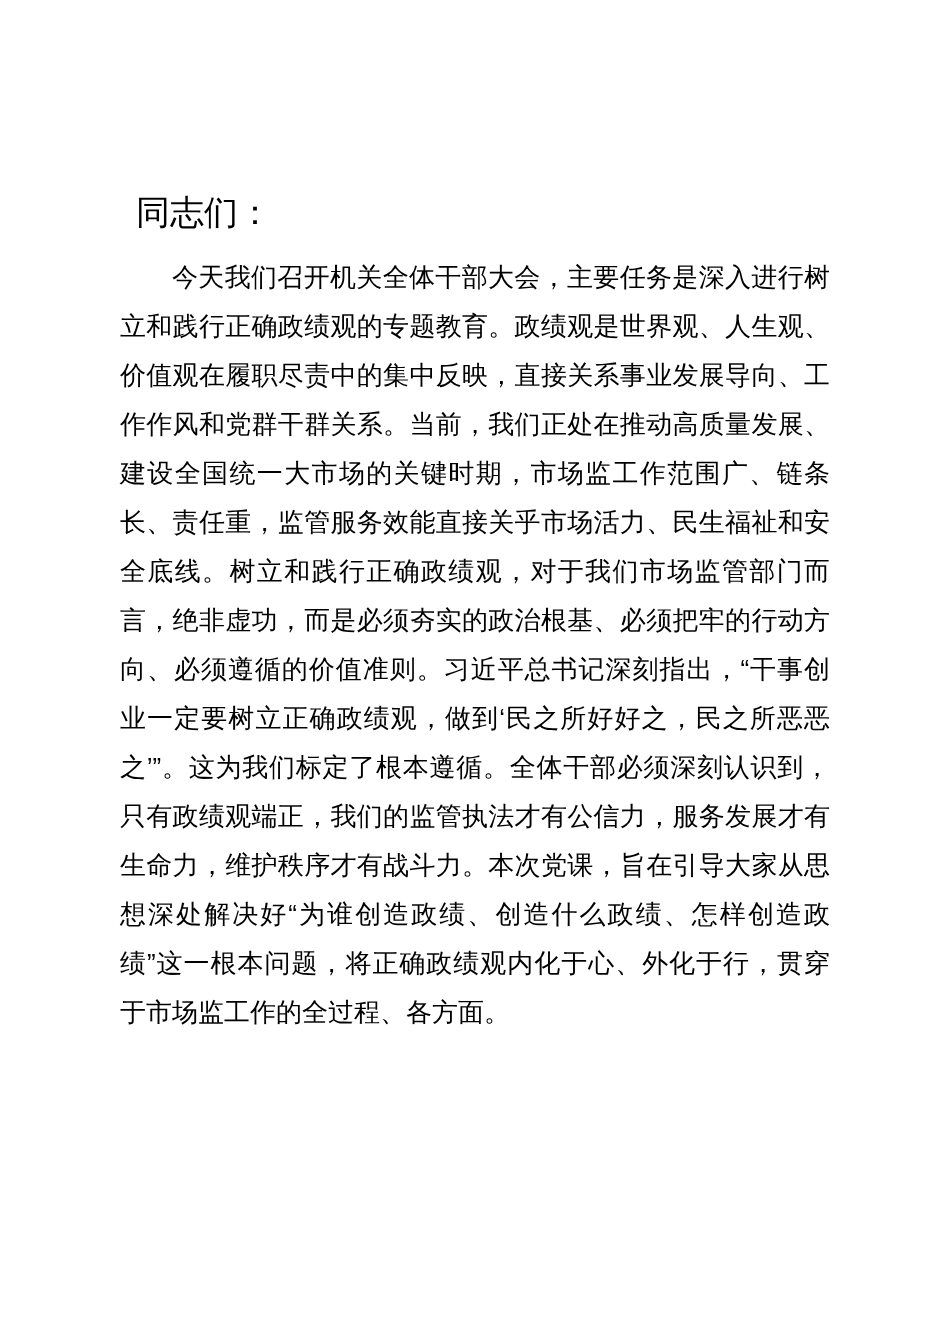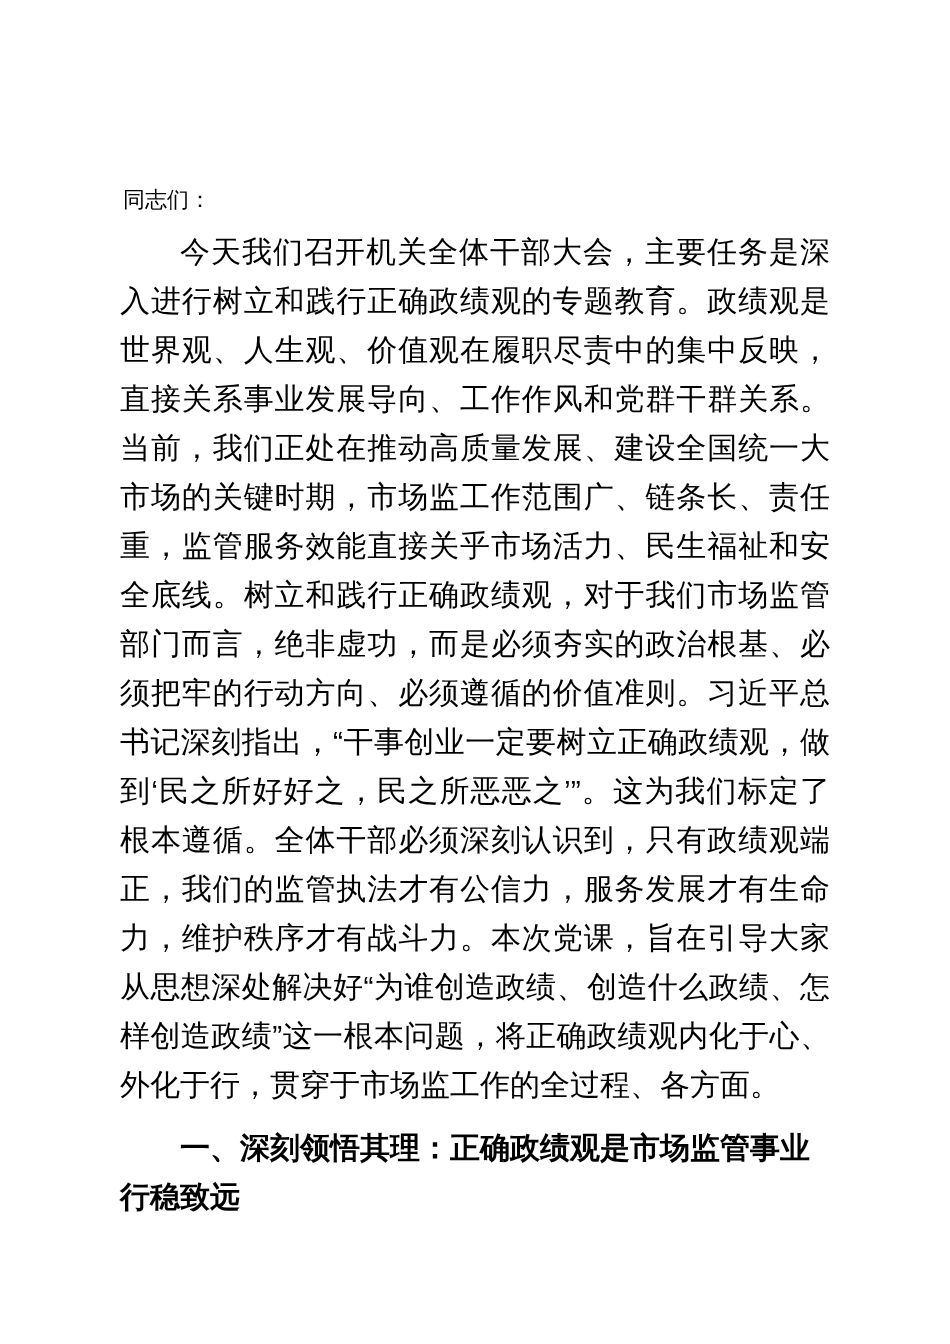--- a/index.html
+++ b/index.html
@@ -21,41 +21,40 @@
   }
   .doc-title {
     margin: 0 0 28px 0;
     font-size: 35px;
     font-weight: 700;
     line-height: 52px;
     text-align: center;
     letter-spacing: 0;
   }
   .salutation {
-    margin: 3px;
-    font-size: 22px;
+    margin: 16px;
+    font-size: 34px;
     line-height: 49px;
   }
   .para {
     margin: 0;
-    font-size: 30px;
+    font-size: 26px;
     line-height: 49px;
   }
   .para.body {
     text-align: justify;
     text-indent: 2em;
   }
   .para.heading {
     font-weight: 700;
     text-indent: 2em;
     margin-top: 14px;
   }
 </style>
 </head>
 <body>
 
 <div class="page">
   <p class="salutation">同志们：</p>
   <div>
       <p class="para body">今天我们召开机关全体干部大会，主要任务是深入进行树立和践行正确政绩观的专题教育。政绩观是世界观、人生观、价值观在履职尽责中的集中反映，直接关系事业发展导向、工作作风和党群干群关系。当前，我们正处在推动高质量发展、建设全国统一大市场的关键时期，市场监工作范围广、链条长、责任重，监管服务效能直接关乎市场活力、民生福祉和安全底线。树立和践行正确政绩观，对于我们市场监管部门而言，绝非虚功，而是必须夯实的政治根基、必须把牢的行动方向、必须遵循的价值准则。习近平总书记深刻指出，“干事创业一定要树立正确政绩观，做到‘民之所好好之，民之所恶恶之’”。这为我们标定了根本遵循。全体干部必须深刻认识到，只有政绩观端正，我们的监管执法才有公信力，服务发展才有生命力，维护秩序才有战斗力。本次党课，旨在引导大家从思想深处解决好“为谁创造政绩、创造什么政绩、怎样创造政绩”这一根本问题，将正确政绩观内化于心、外化于行，贯穿于市场监工作的全过程、各方面。</p>
-      <p class="para heading">一、深刻领悟其理：正确政绩观是市场监管事业行稳致远</p>
     </div>
 </div>
 
 </body></html>

